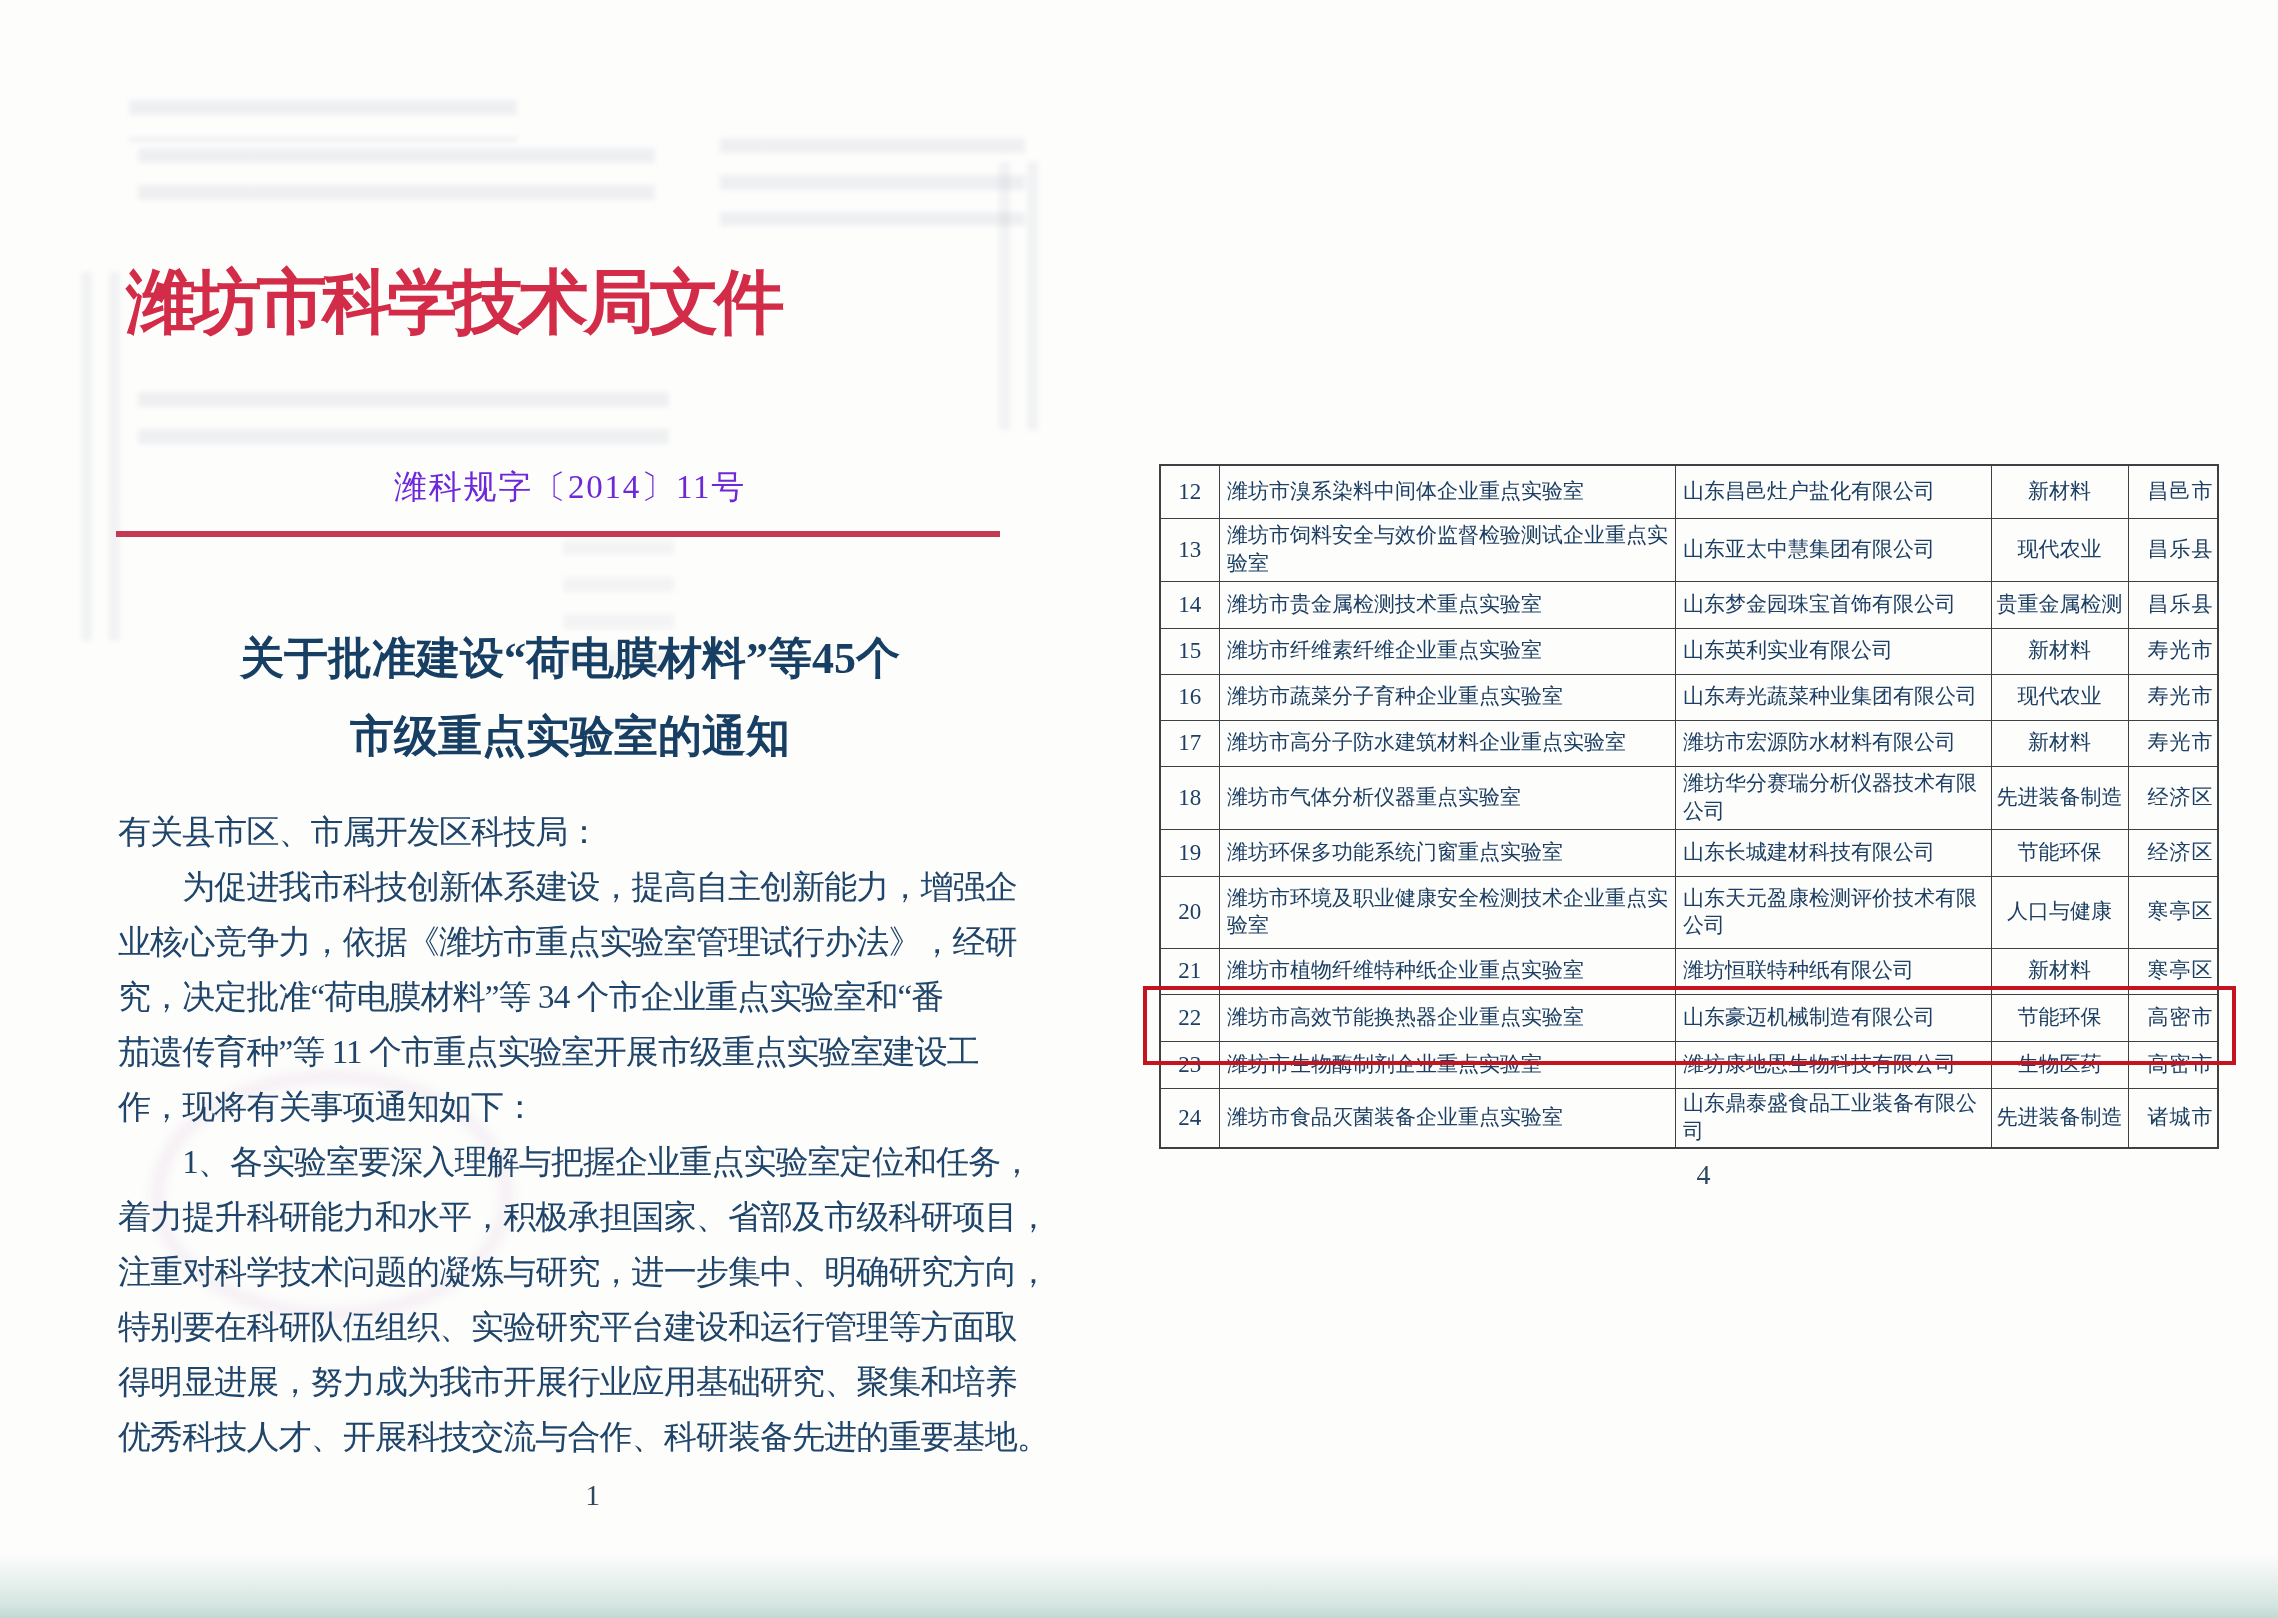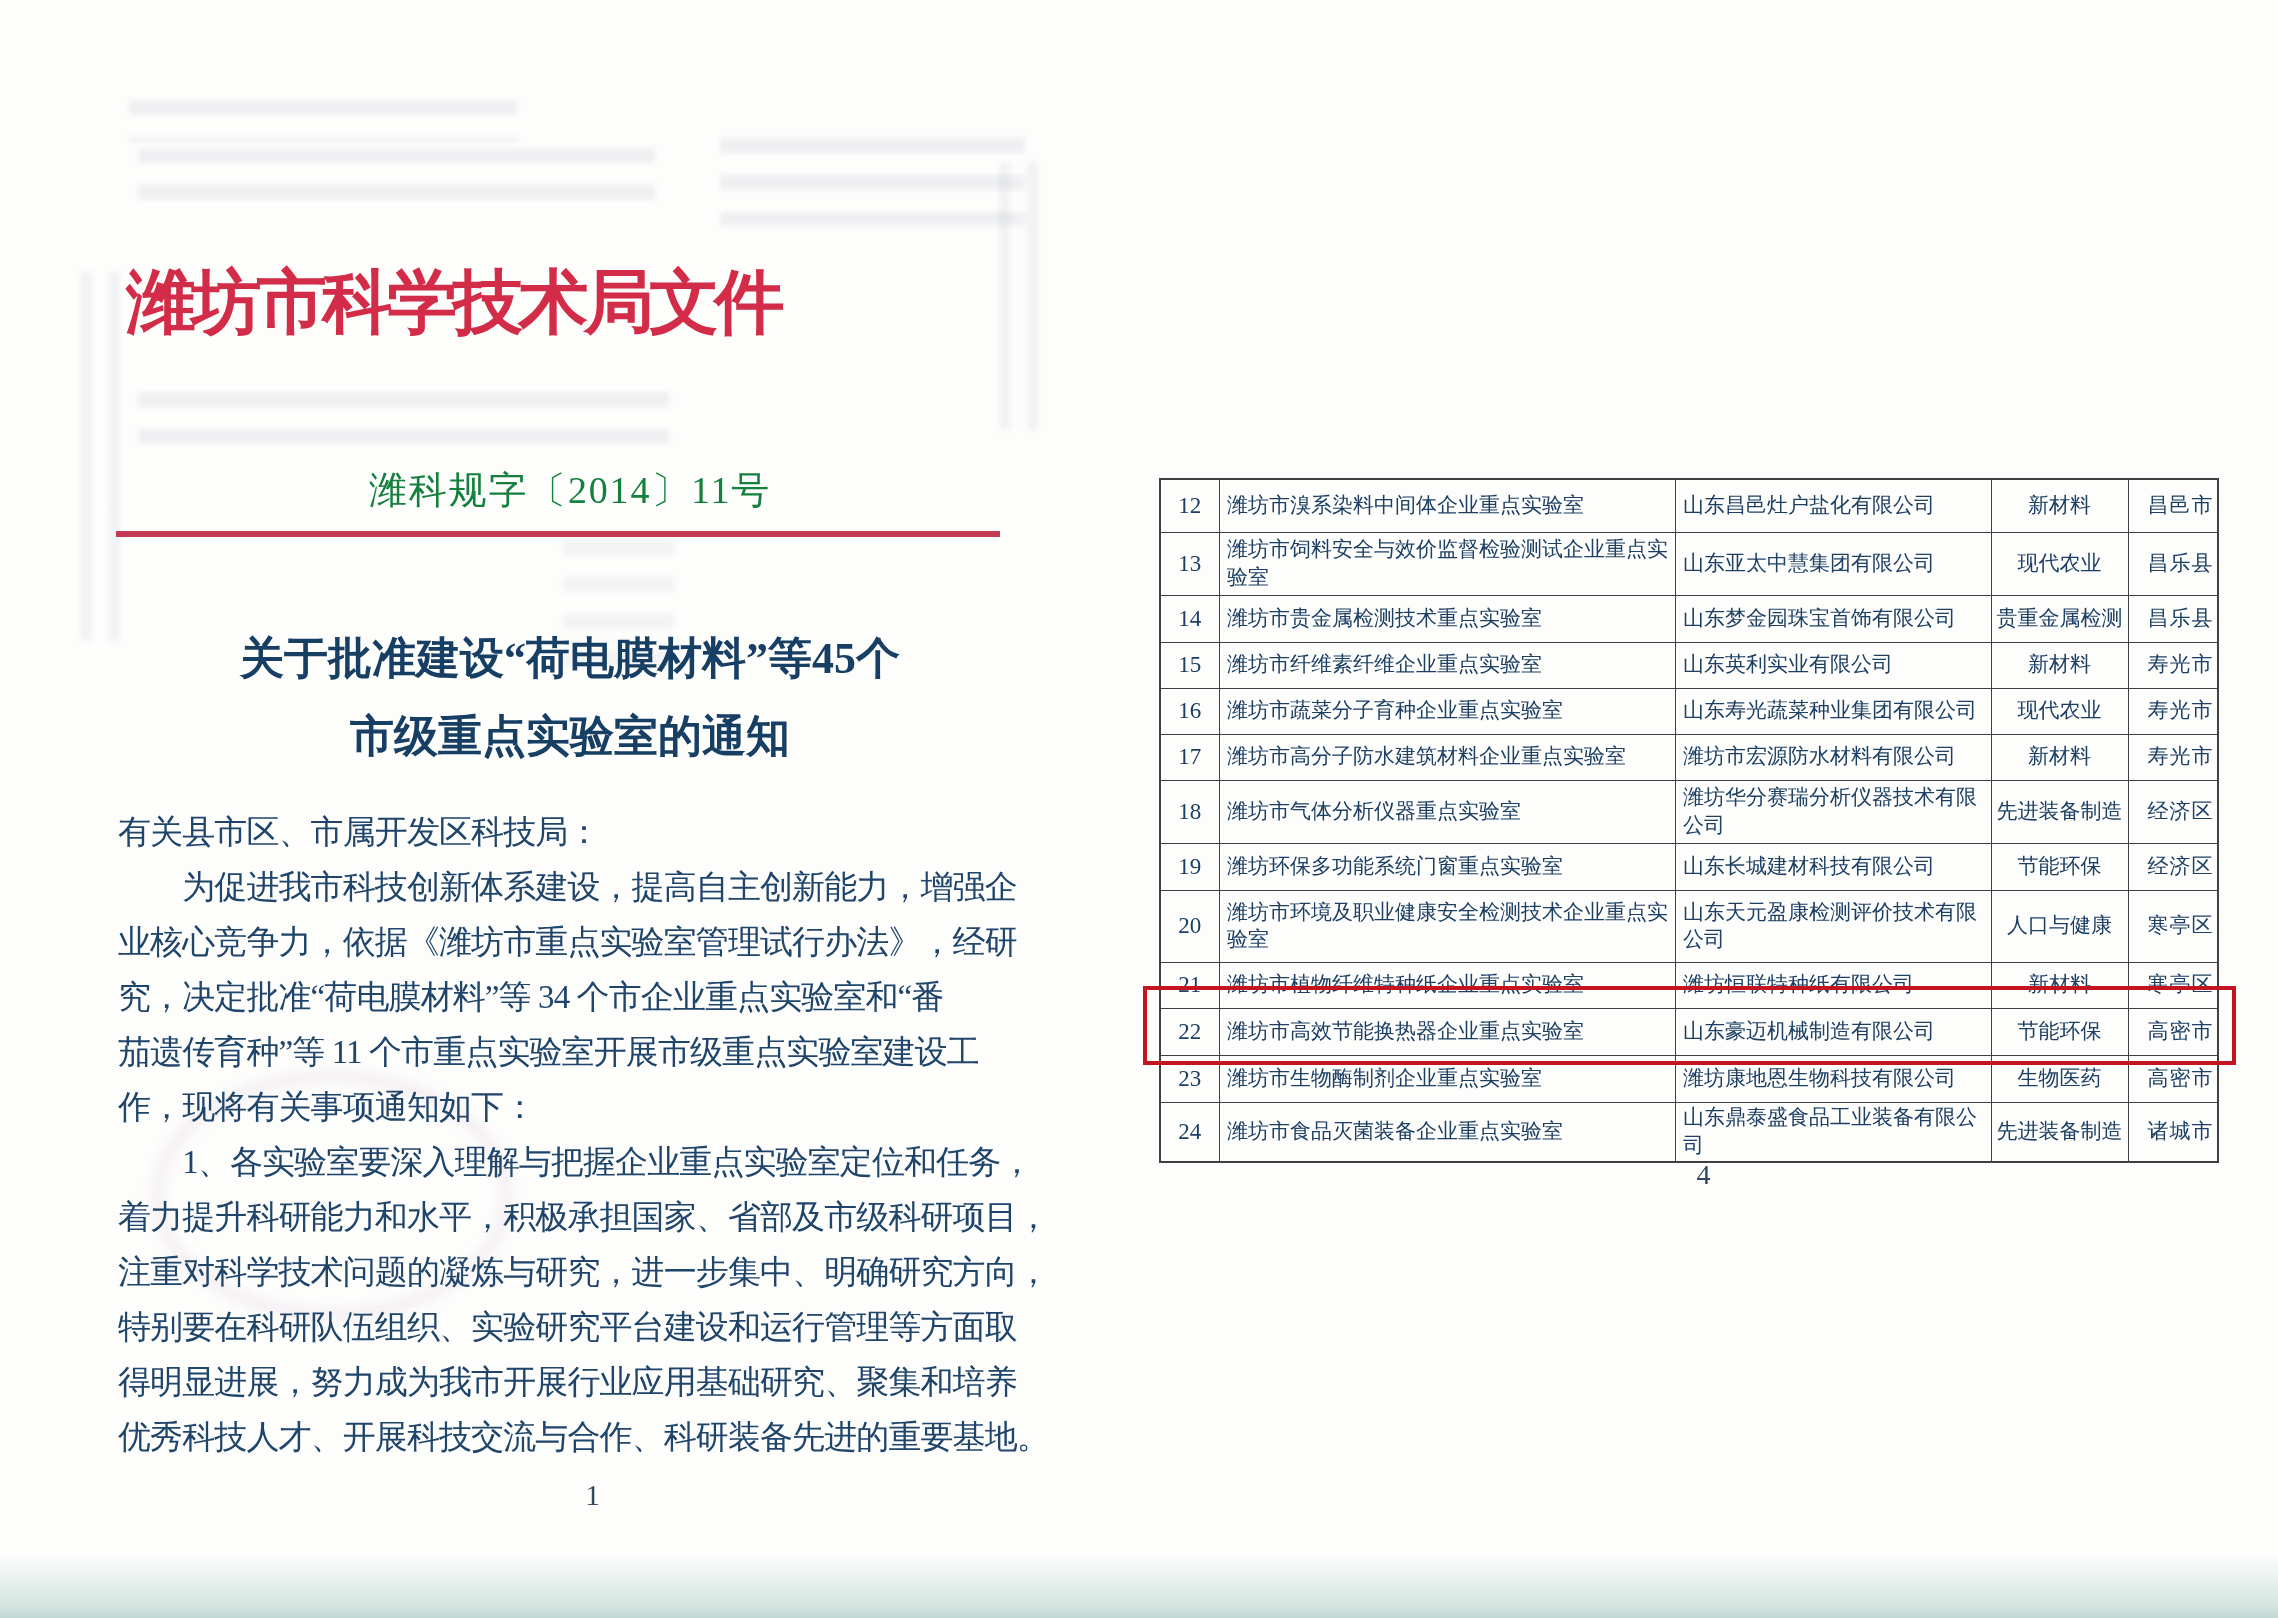--- a/index.html
+++ b/index.html
@@ -23,23 +23,23 @@
     line-height: 1.1;
     letter-spacing: -4.6px;
     color: #d22c48;
     white-space: nowrap;
   }
   .doc-number {
     position: absolute;
     left: 118px; top: 465px;
     width: 904px;
     text-align: center;
-    font-size: 38px;
+    font-size: 33px;
     letter-spacing: 1.8px;
-    color: #15803d;
+    color: #6d28d9;
   }
   .red-rule {
     position: absolute;
     left: 116px; top: 531px;
     width: 884px; height: 5.5px;
     background: #c43a55;
   }
   .notice-title {
     position: absolute;
     left: 118px; top: 620px;
@@ -68,21 +68,21 @@
     left: 565px; top: 1479px;
     width: 55px;
     text-align: center;
     font-size: 29.5px;
     color: #2f4660;
   }
 
   
   .labs-table {
     position: absolute;
-    left: 1159px; top: 478px;
+    left: 1159px; top: 464px;
     width: 1058px;
     border-collapse: collapse;
     table-layout: fixed;
     border: 2.8px solid #3e4044;
     font-size: 21px;
     color: #1c3f63;
   }
   .labs-table td {
     border: 1.8px solid #3e4044;
     padding: 1.8px 3.7px;

